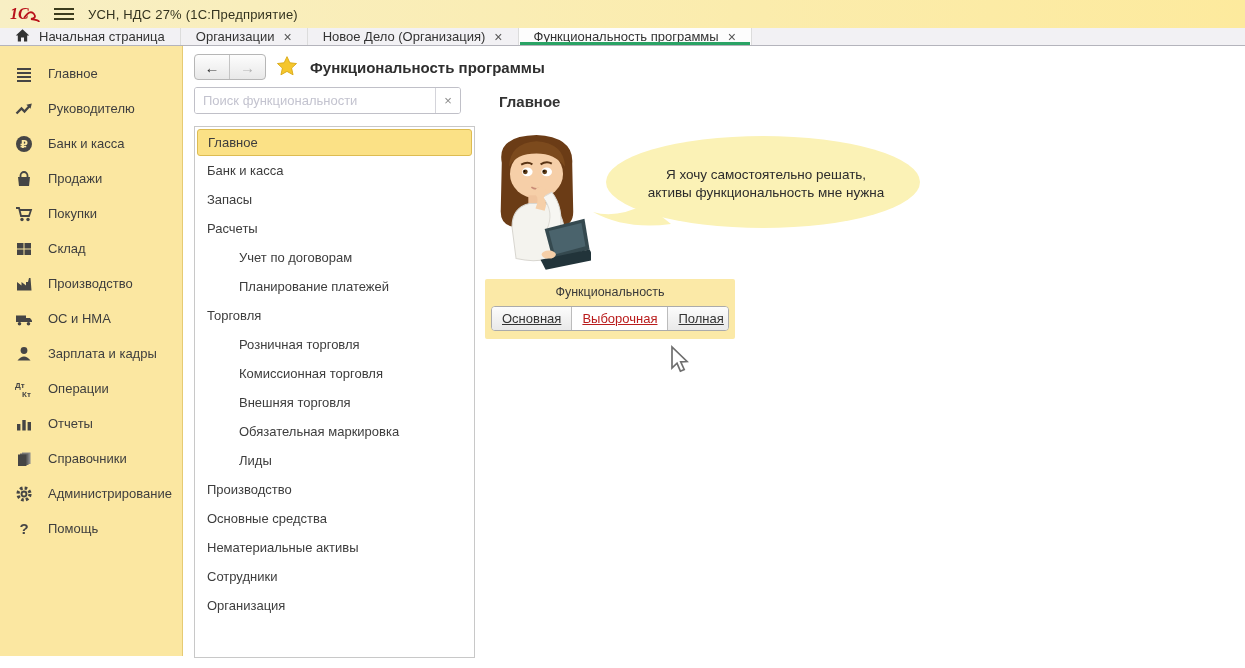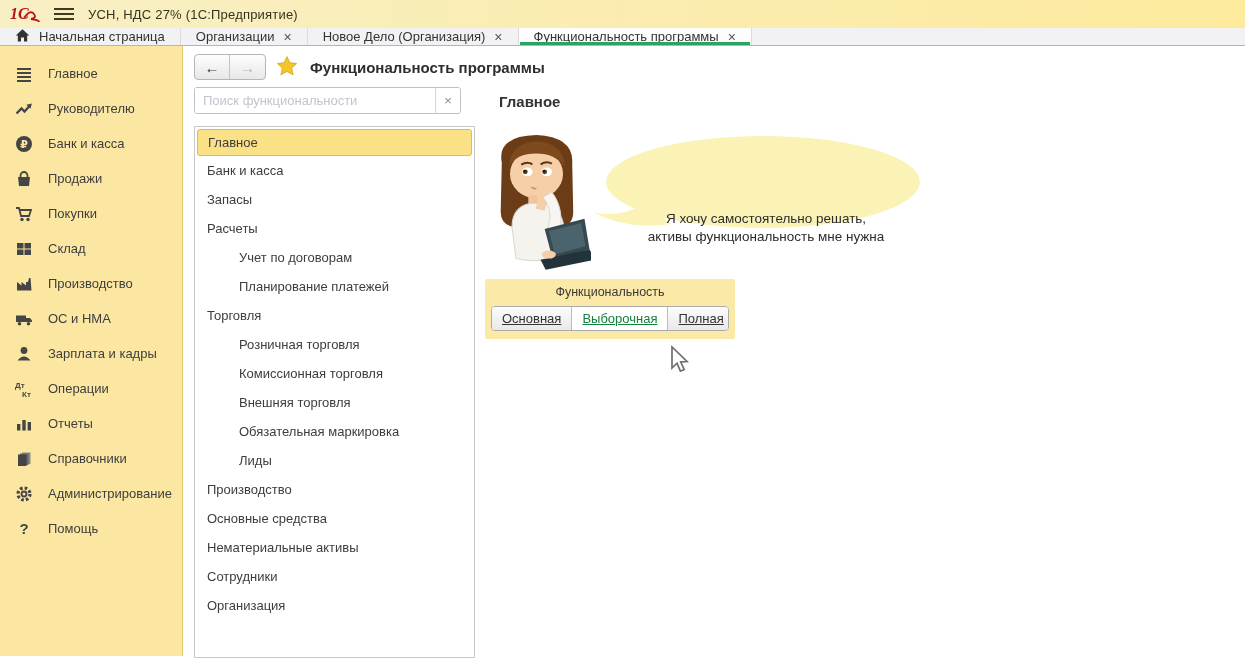--- a/index.html
+++ b/index.html
@@ -56,32 +56,32 @@
   .nav-row.indent { padding-left:44px; }
   .nav-row.selected { background:#fbe186; border:1px solid #ddbc52; border-radius:3px;
                       margin:1px 2px 0 2px; height:27px; line-height:26px; padding-left:10px; }
 
   
   .section-heading { position:absolute; left:316px; top:47px; font-size:15px; font-weight:600; color:#333; }
   .character { position:absolute; left:300px; top:84px; }
   .bubble { position:absolute; left:408px; top:88px; width:330px; height:100px; }
   .bubble svg { position:absolute; left:0; top:0; }
   .bubble-text { position:absolute; left:30px; right:10px; top:32px; text-align:center;
-                 font-size:13.5px; color:#2c2c2c; line-height:18px;margin-top:44px; }
+                 font-size:13.5px; color:#2c2c2c; line-height:18px; }
 
   .func-box { position:absolute; left:302px; top:233px; width:250px; height:60px;
               background:#fbe9a7; border-radius:2px; padding-top:6px; }
   .func-label { text-align:center; font-size:12.5px; color:#3a3a3a; }
   .func-btns { display:flex; margin:7px 6px 0 6px; border:1px solid #ababab; border-radius:4px;
                overflow:hidden; height:25px; background:#fff; }
   .func-btn { flex:1; display:flex; align-items:center; justify-content:center; cursor:pointer;
               background:linear-gradient(#fcfcfc,#e9e9e9); color:#333; border-right:1px solid #bcbcbc;
               white-space:nowrap; padding:0 10px;text-decoration:underline; }
   .func-btn:last-child { border-right:none; }
-  .func-btn.selected { background:#fff; color:#15803d; }
+  .func-btn.selected { background:#fff; color:#b91c1c; }
 
   .cursor { position:absolute; left:484px; top:299px; pointer-events:none; }
 </style>
 </head>
 <body>
 
 <div class="titlebar">
   <span class="logo-1c">
     <svg width="30" height="18" viewBox="0 0 30 18">
       <text x="0" y="14" font-family="Liberation Serif, DejaVu Serif, serif" font-size="16" font-weight="bold" font-style="italic" fill="#b9121b">1С</text>

